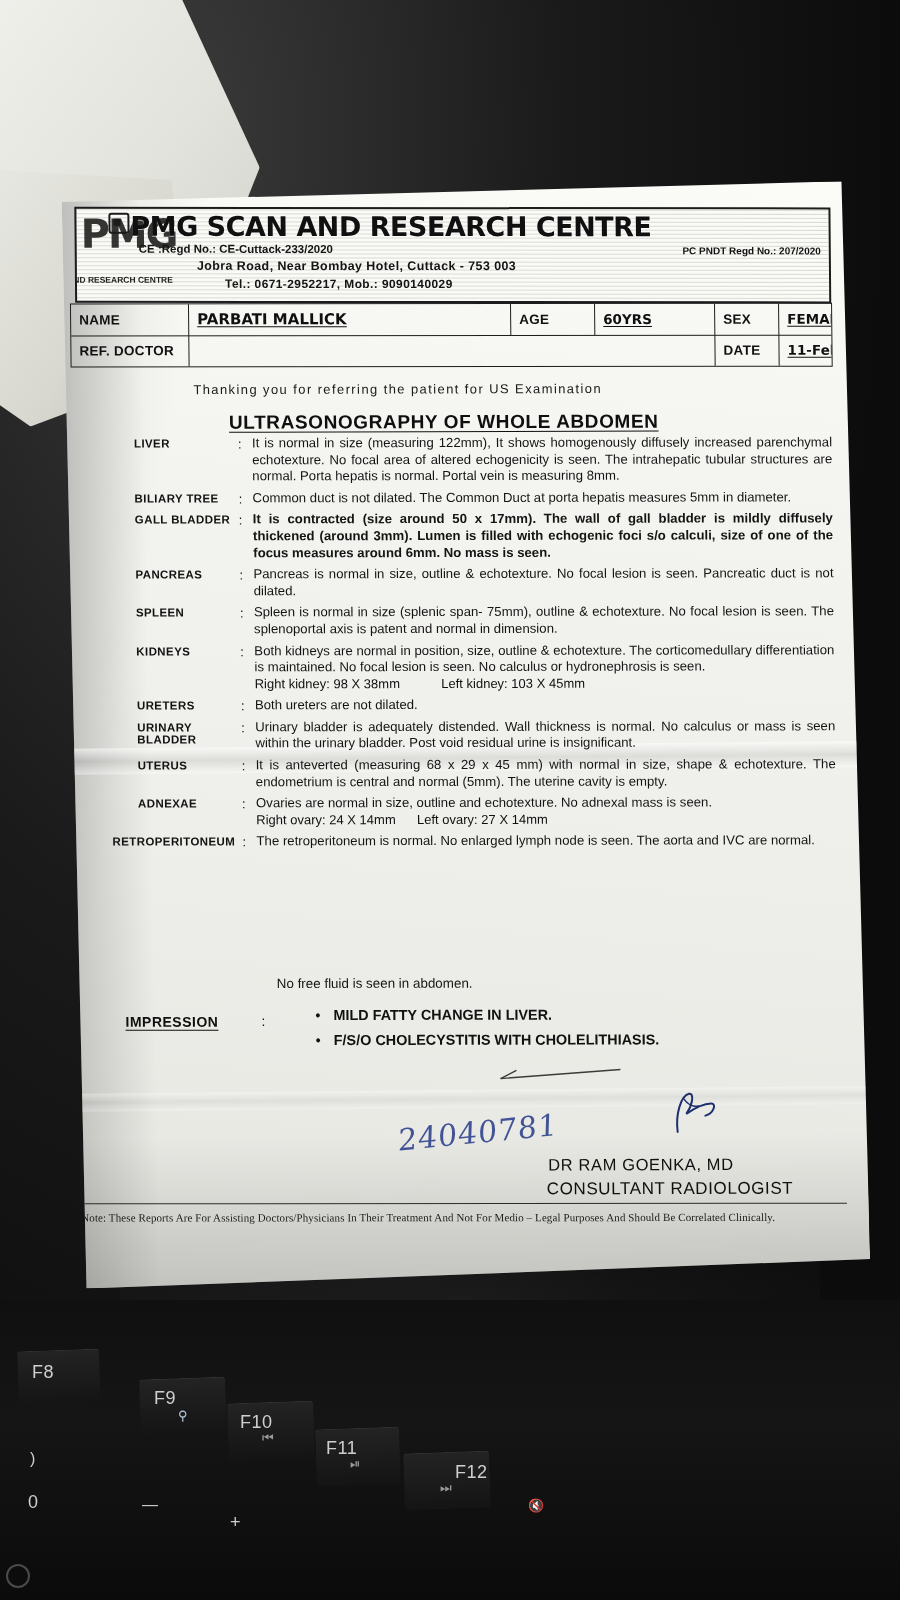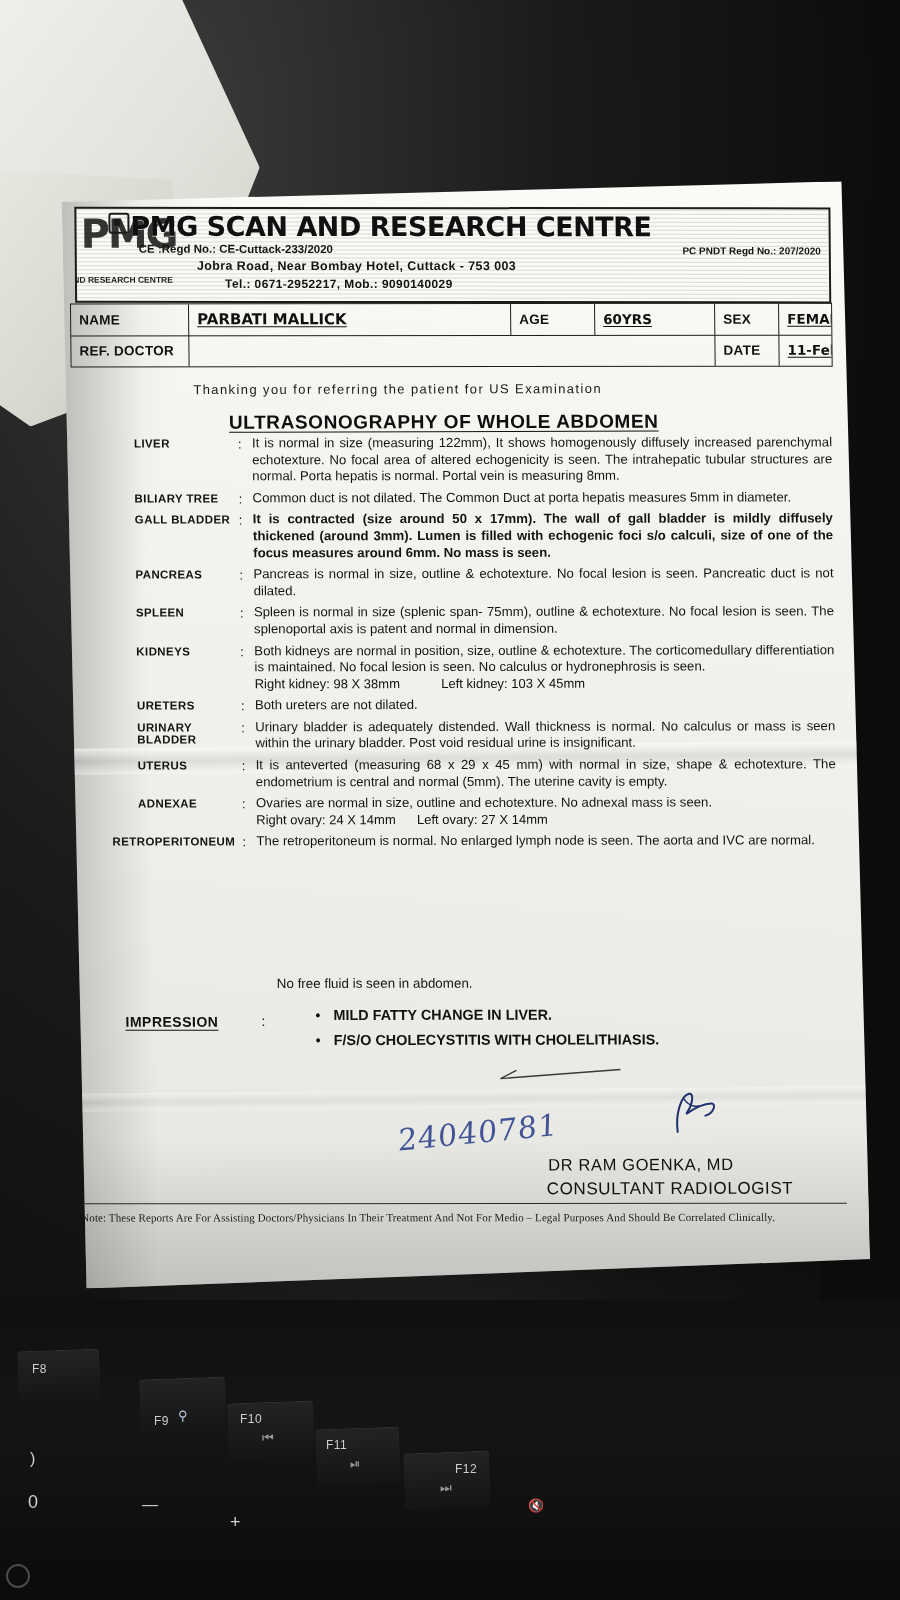--- a/index.html
+++ b/index.html
@@ -430,21 +430,21 @@
     position: absolute;
     left: 0;
     bottom: 0;
     width: 900px;
     height: 300px;
     background: linear-gradient(180deg, #101010 0%, #151515 40%, #0b0b0b 100%);
   }
   .key {
     position: absolute;
     color: #cfcfcf;
-    font-size: 12px;
+    font-size: 18px;
     font-family: "Liberation Sans", sans-serif;
     letter-spacing: 0.5px;
   }
   .key-sub {
     position: absolute;
     color: #9a9a9a;
     font-size: 13px;
   }
   .keycap {
     position: absolute;
@@ -634,21 +634,21 @@
   </div>
 
   <div class="glow"></div>
 
   <div class="keyboard">
 
     <div class="keycap" style="left:18px;  top:50px;  width:82px; height:54px; transform:rotate(-2deg);"></div>
     <div class="key" style="left:32px;  top:62px;">F8</div>
 
     <div class="keycap" style="left:140px; top:78px;  width:86px; height:56px; transform:rotate(-2deg);"></div>
-    <div class="key" style="left:154px; top:88px;margin-top:26px;">F9</div>
+    <div class="key" style="left:154px; top:88px;">F9</div>
     <div class="key-sub" style="left:178px; top:108px; color:#b9c7e0;">⚲</div>
 
     <div class="keycap" style="left:228px; top:102px; width:86px; height:56px; transform:rotate(-2deg);"></div>
     <div class="key" style="left:240px; top:112px;">F10</div>
     <div class="key-sub" style="left:262px; top:130px;">⏮</div>
 
     <div class="keycap" style="left:316px; top:128px; width:84px; height:56px; transform:rotate(-2deg);"></div>
     <div class="key" style="left:326px; top:138px;">F11</div>
     <div class="key-sub" style="left:350px; top:156px;">⏯</div>
 

